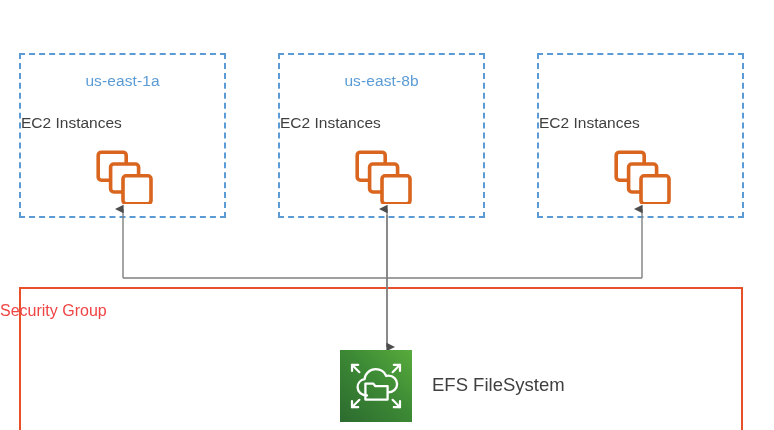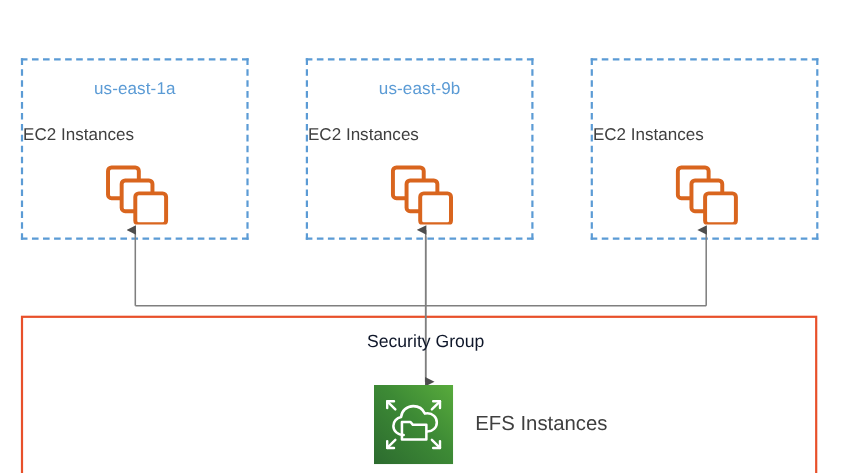--- a/index.html
+++ b/index.html
@@ -76,22 +76,22 @@
     height: 156px;
     border: 2px solid #E8502A;
     box-sizing: border-box;
     background: transparent;
   }
   #security-group-label {
     position: absolute;
     left: 0;
     top: 277px;
     width: 774px;
-    text-align: center;
-    color: #0f172a;
+    text-align: left;
+    color: #ef4444;
     font-size: 16px;
     z-index: 6;
     white-space: nowrap;
     pointer-events: none;
   }
 
   
   #efs-icon {
     position: absolute;
     left: 340px;
@@ -151,21 +151,21 @@
     <div class="az-label">us-east-1a</div>
     <div class="az-sublabel">EC2 Instances</div>
     <svg class="ec2-icon" viewBox="0 0 58 54">
       <rect x="2.2" y="2.2" width="28" height="28" rx="3.2" ry="3.2" fill="#ffffff" stroke="#D9651E" stroke-width="3.6"></rect>
       <rect x="14.6" y="14.0" width="28" height="28" rx="3.2" ry="3.2" fill="#ffffff" stroke="#D9651E" stroke-width="3.6"></rect>
       <rect x="27.0" y="25.8" width="28" height="28" rx="3.2" ry="3.2" fill="#ffffff" stroke="#D9651E" stroke-width="3.6"></rect>
     </svg>
   </div>
 
   <div class="az-box" id="az-1">
-    <div class="az-label">us-east-9b</div>
+    <div class="az-label">us-east-8b</div>
     <div class="az-sublabel">EC2 Instances</div>
     <svg class="ec2-icon" viewBox="0 0 58 54">
       <rect x="2.2" y="2.2" width="28" height="28" rx="3.2" ry="3.2" fill="#ffffff" stroke="#D9651E" stroke-width="3.6"></rect>
       <rect x="14.6" y="14.0" width="28" height="28" rx="3.2" ry="3.2" fill="#ffffff" stroke="#D9651E" stroke-width="3.6"></rect>
       <rect x="27.0" y="25.8" width="28" height="28" rx="3.2" ry="3.2" fill="#ffffff" stroke="#D9651E" stroke-width="3.6"></rect>
     </svg>
   </div>
 
   <div class="az-box" id="az-2">
     <div class="az-sublabel">EC2 Instances</div>
@@ -209,15 +209,15 @@
       <path d="M53.8,14.8 L60.0,14.8 L60.0,21.0"></path>
 
       <path d="M19.4,49.8 L12.0,57.2"></path>
       <path d="M12.0,51.0 L12.0,57.2 L18.2,57.2"></path>
 
       <path d="M52.6,49.8 L60.0,57.2"></path>
       <path d="M53.8,57.2 L60.0,57.2 L60.0,51.0"></path>
     </g>
   </svg>
 
-  <div id="efs-label">EFS Instances</div>
+  <div id="efs-label">EFS FileSystem</div>
 
 </div>
 
 </body></html>

